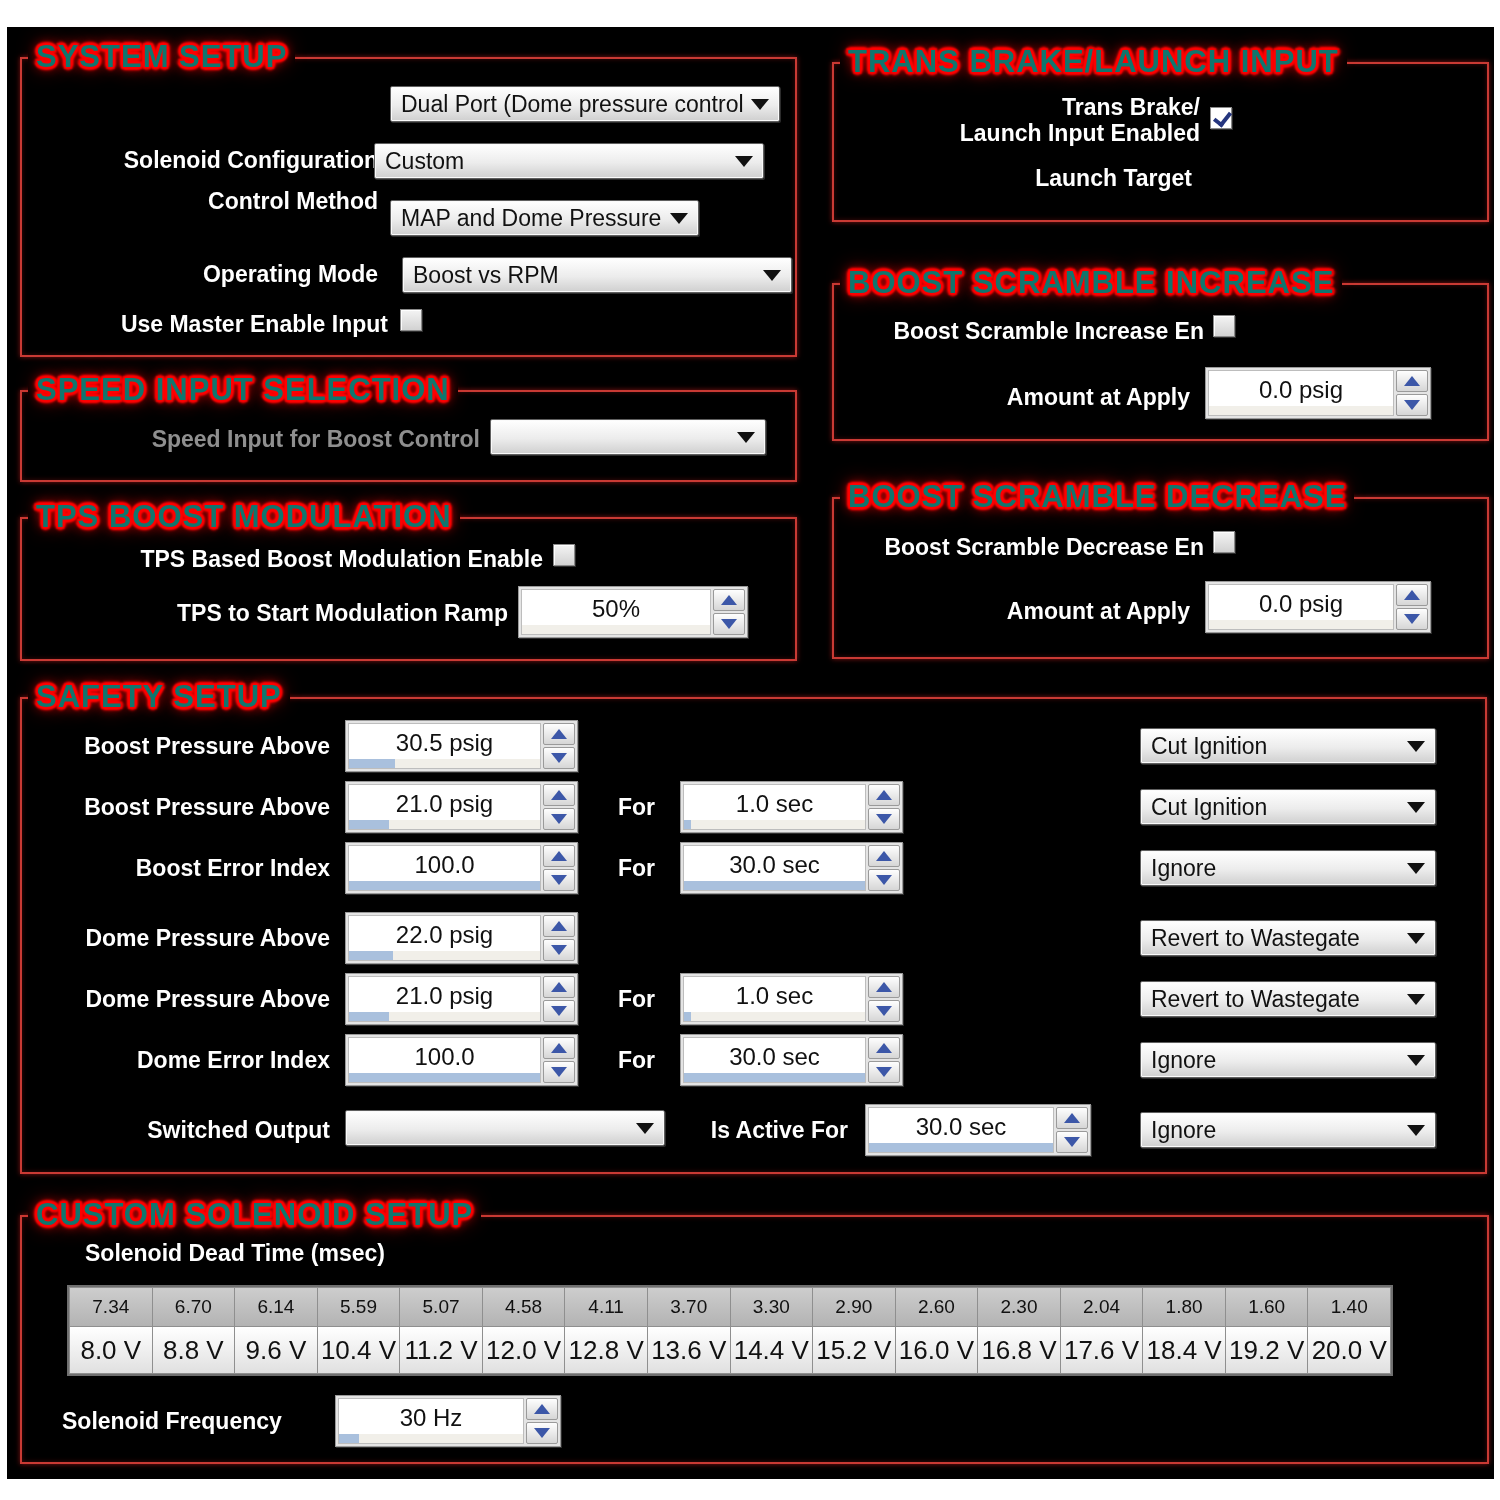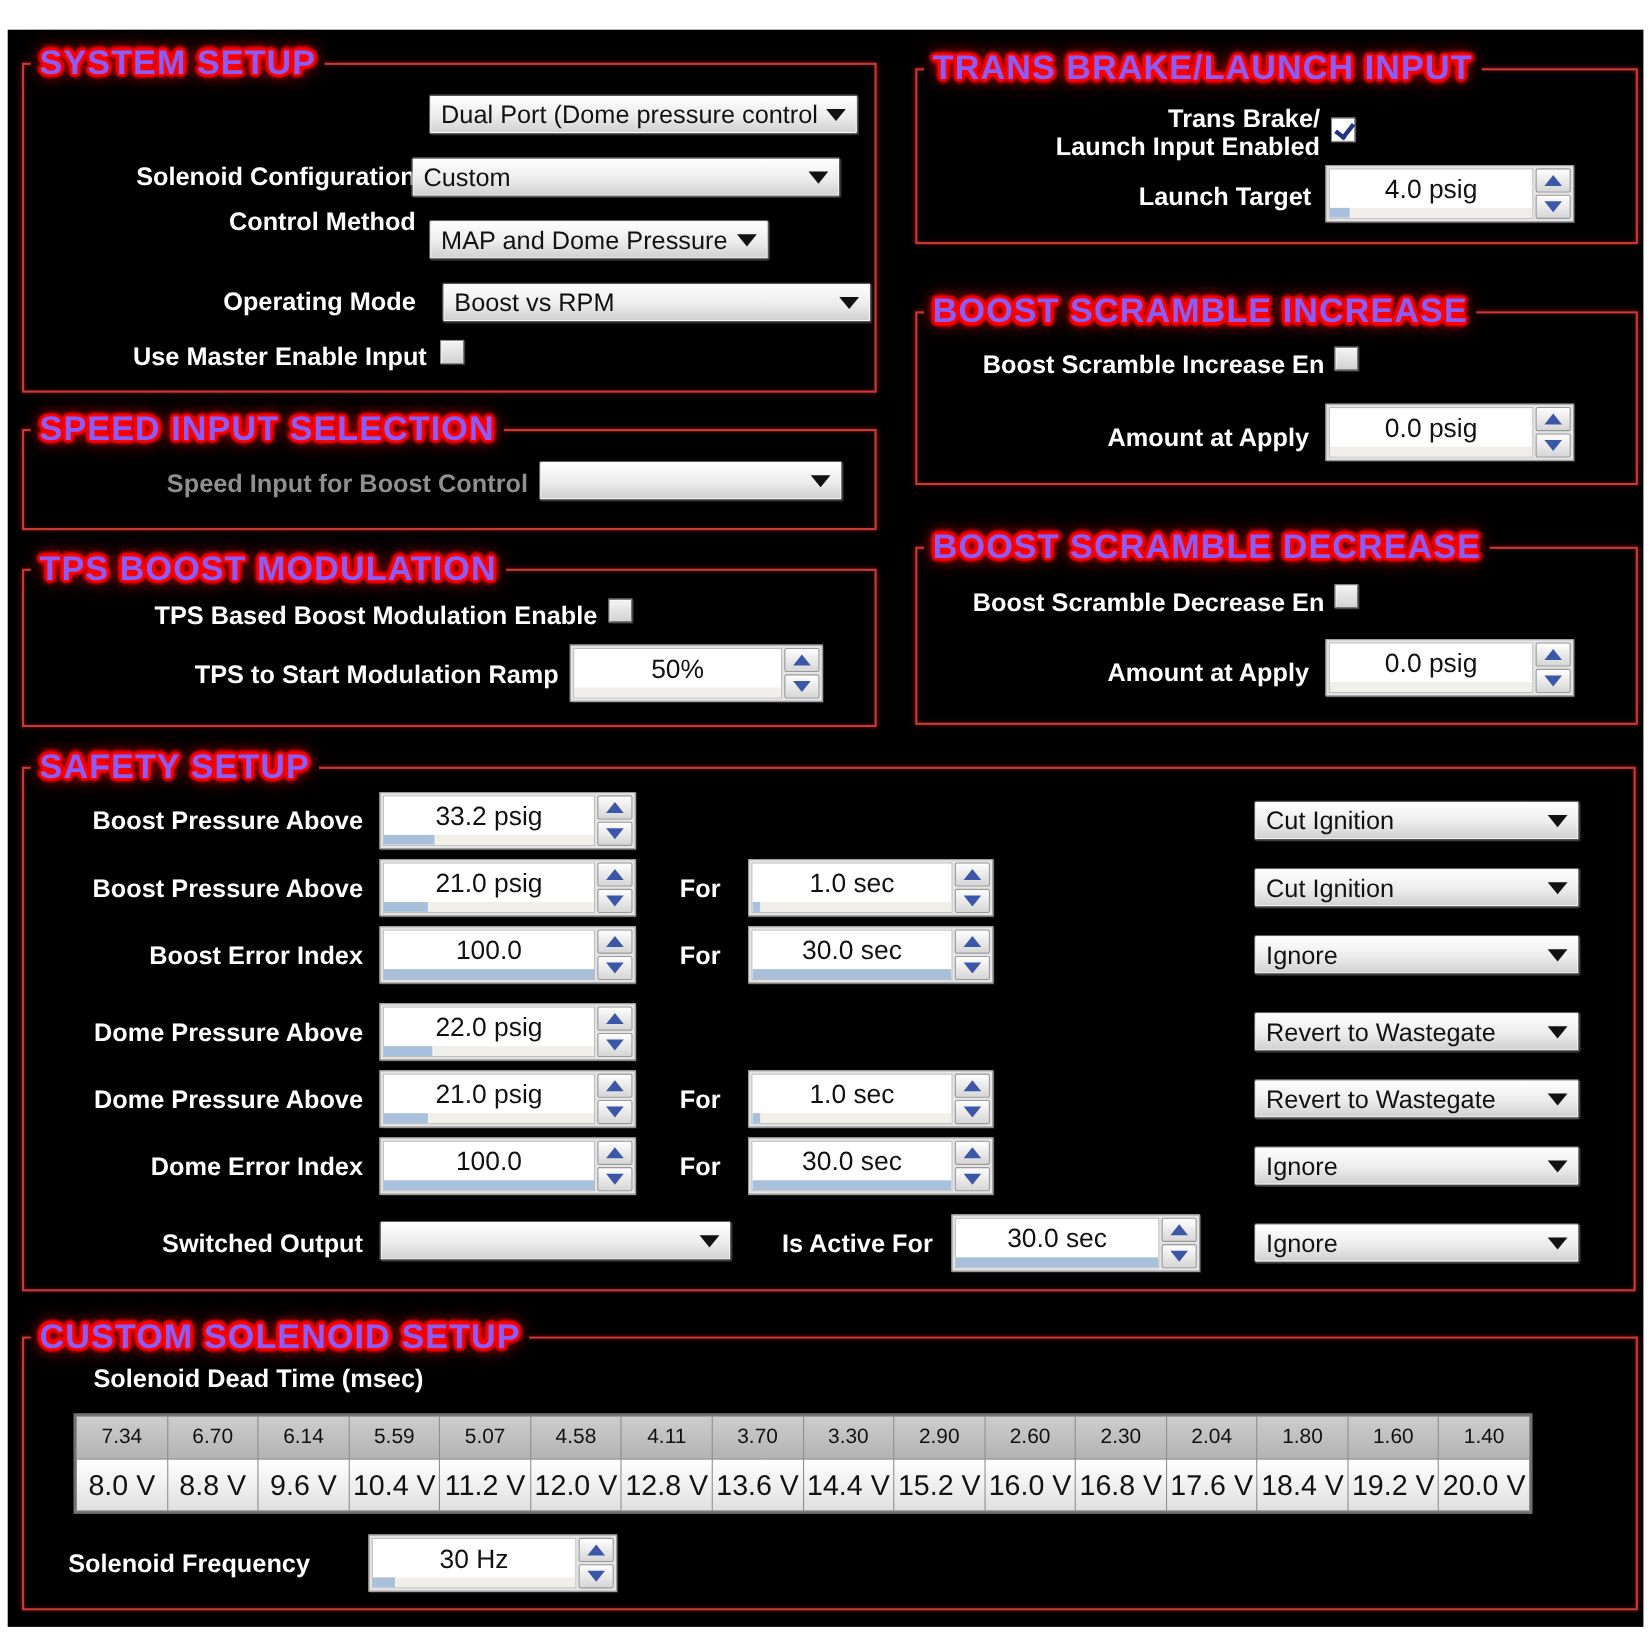--- a/index.html
+++ b/index.html
@@ -4,21 +4,21 @@
 <style>
   html,body{margin:0;padding:0;background:#fff;}
   #root{position:relative;width:1500px;height:1500px;background:#000;overflow:hidden;
         font-family:"Liberation Sans",sans-serif;}
   .m{position:absolute;background:#fff;}
 
   
   .section{position:absolute;border:2px solid #c93a34;background:#000;
            box-shadow:0 0 5px rgba(255,40,40,.5), inset 0 0 5px rgba(255,40,40,.25);}
   .legend{position:absolute;top:-22px;left:6px;background:#000;padding:0 8px;
-          font-weight:bold;font-size:31px;line-height:40px;color:#8b5cf6;white-space:nowrap;letter-spacing:1px;
+          font-weight:bold;font-size:31px;line-height:40px;color:#0f766e;white-space:nowrap;letter-spacing:1px;
           text-shadow:-2px -2px 2px #f00,2px -2px 2px #f00,-2px 2px 2px #f00,2px 2px 2px #f00,
                       -3px 0 3px #f00,3px 0 3px #f00,0 -3px 3px #f00,0 3px 3px #f00,
                       0 0 12px #ff0f0f,0 0 20px #cf0000;}
 
   .lbl{position:absolute;font-weight:bold;font-size:23px;line-height:26px;color:#fff;
        text-align:right;text-shadow:1px 1px 2px #000;}
   .lbl.dim{color:#8f8f8f;}
   .lbl.left{text-align:left;}
 
   
@@ -131,36 +131,20 @@
 
   <div class="section" style="left:832px;top:62px;width:653px;height:156px">
     <div class="legend">TRANS BRAKE/LAUNCH INPUT</div>
   </div>
   <div class="lbl" style="left:900px;top:94px;width:300px">
     <span style="display:block">Trans Brake/</span>
     <span style="display:block">Launch Input Enabled</span>
   </div>
   <div class="cb checked" style="left:1210px;top:107px"></div>
   <div class="lbl" style="left:900px;top:165px;width:292px">Launch Target</div>
-  <div class="spin" style="left:1205px;top:150px;width:226px">
-    <div class="fld">
-      <div class="val">4.0 psig</div>
-      <div class="track">
-          <div class="fill" style="width:10%"></div>
-        </div>
-    </div>
-    <div class="btns">
-      <div class="btn">
-          <span class="tri up"></span>
-        </div>
-      <div class="btn">
-          <span class="tri dn"></span>
-        </div>
-    </div>
-  </div>
 
   <div class="section" style="left:832px;top:283px;width:653px;height:154px">
     <div class="legend">BOOST SCRAMBLE INCREASE</div>
   </div>
   <div class="lbl" style="left:850px;top:318px;width:354px">Boost Scramble Increase En</div>
   <div class="cb" style="left:1213px;top:315px"></div>
   <div class="lbl" style="left:850px;top:384px;width:340px">Amount at Apply</div>
   <div class="spin" style="left:1205px;top:367px;width:226px">
     <div class="fld">
       <div class="val">0.0 psig</div>
@@ -201,21 +185,21 @@
     </div>
   </div>
 
   <div class="section" style="left:20px;top:697px;width:1463px;height:473px">
     <div class="legend">SAFETY SETUP</div>
   </div>
 
   <div class="lbl" style="left:30px;top:733px;width:300px">Boost Pressure Above</div>
   <div class="spin" style="left:345px;top:720px;width:233px">
     <div class="fld">
-      <div class="val">33.2 psig</div>
+      <div class="val">30.5 psig</div>
       <div class="track">
           <div class="fill" style="width:24%"></div>
         </div>
     </div>
     <div class="btns">
       <div class="btn">
           <span class="tri up"></span>
         </div>
       <div class="btn">
           <span class="tri dn"></span>

